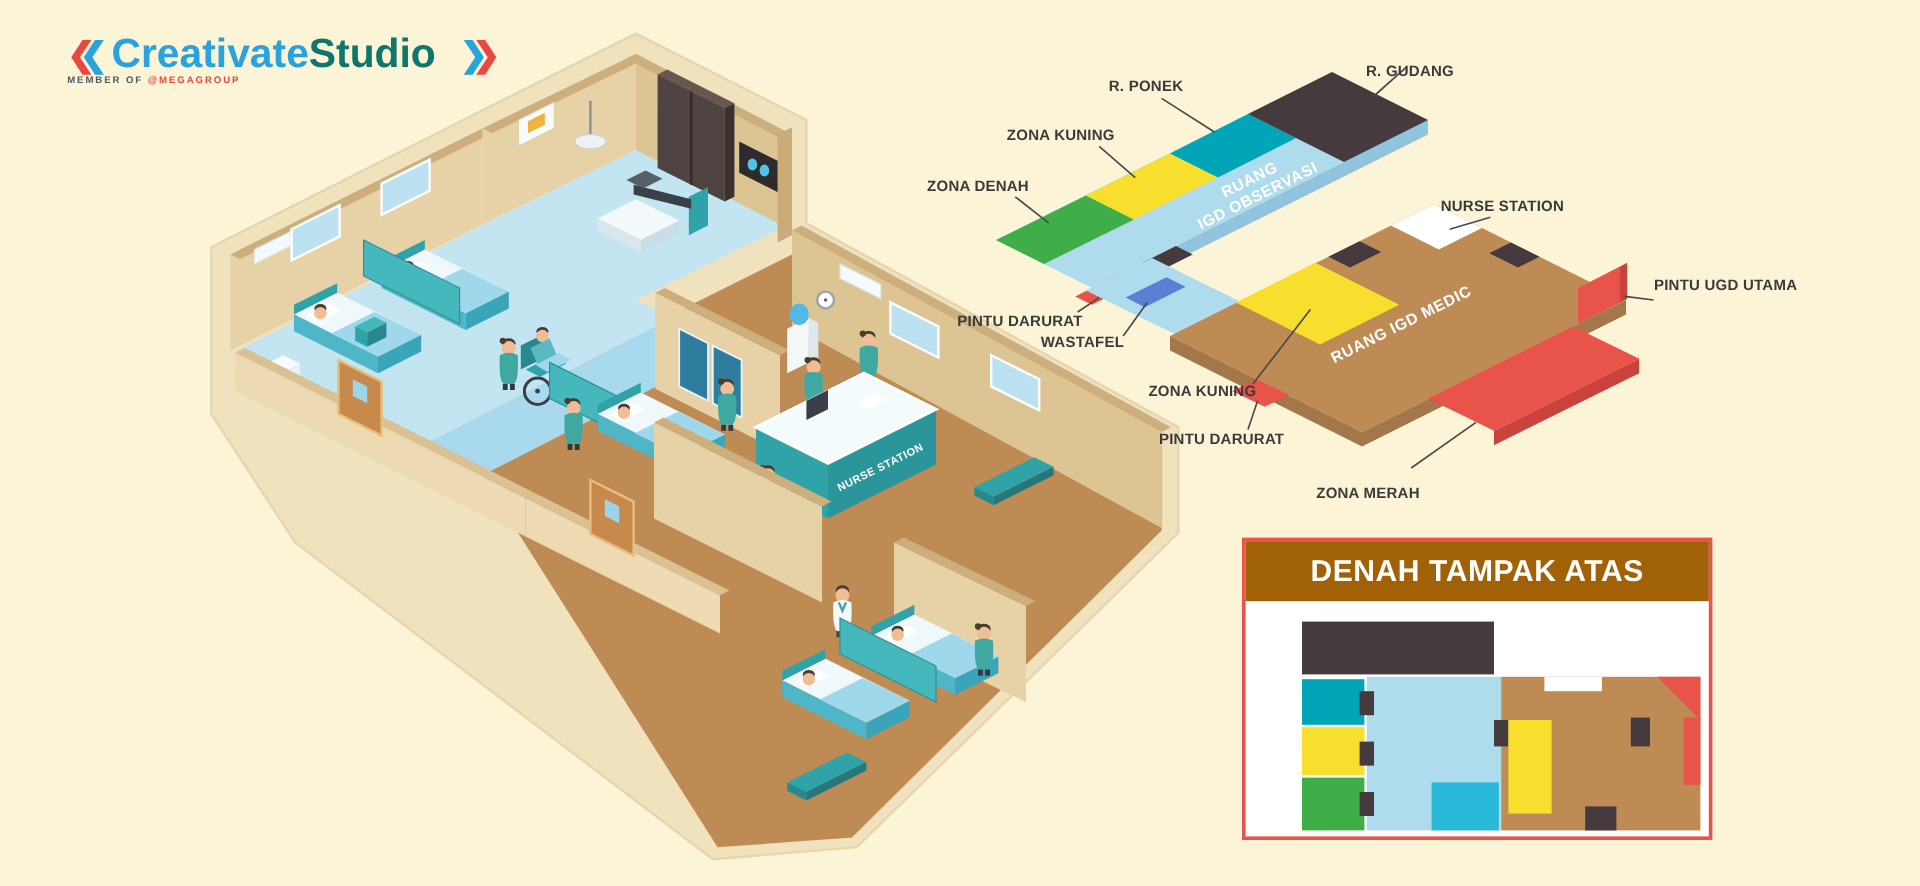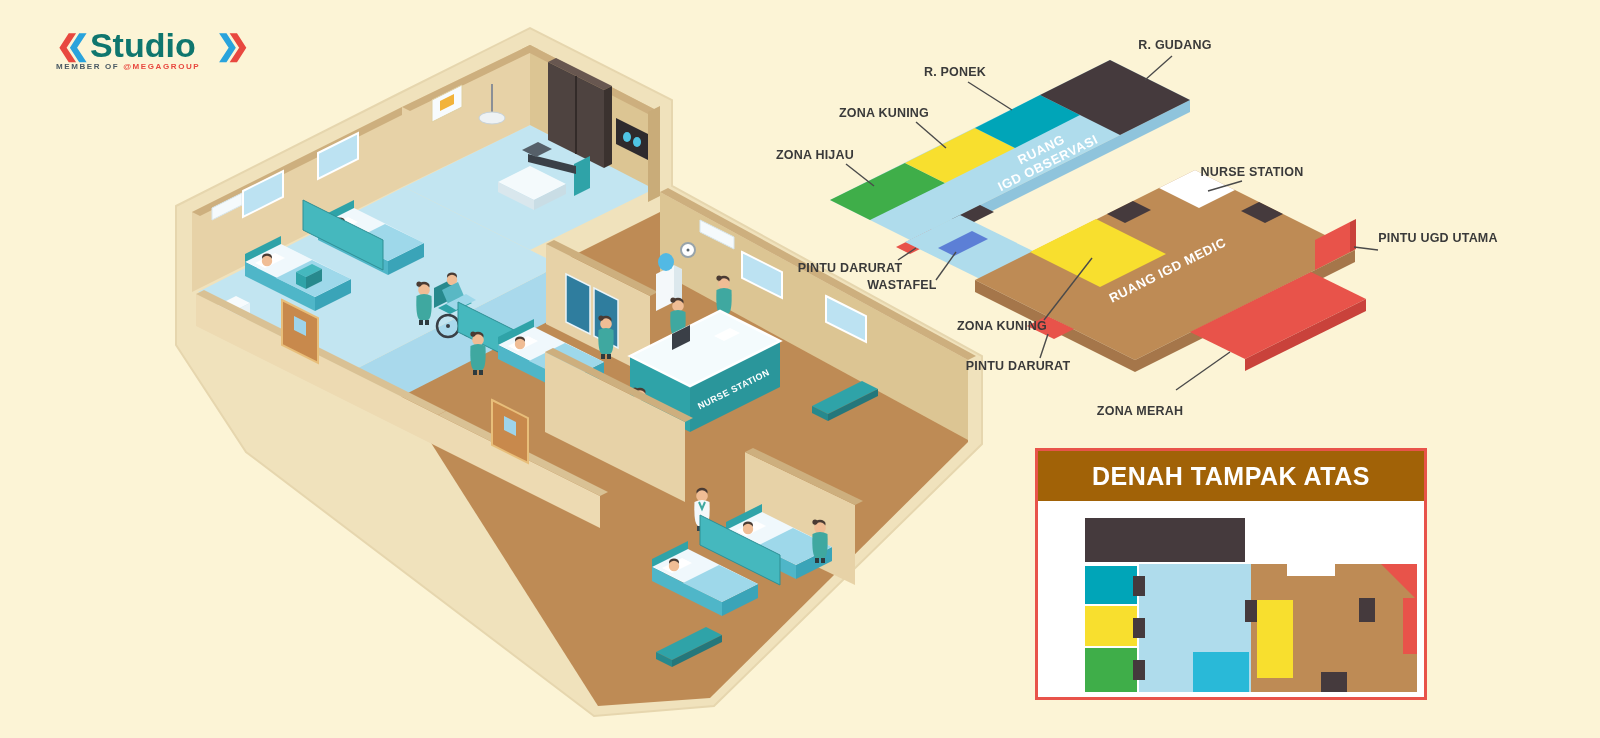--- a/index.html
+++ b/index.html
@@ -289,34 +289,35 @@
       <polygon points="1381,564 1417,564 1417,600" fill="#E8534A"></polygon>
       <rect x="1403" y="598" width="14" height="56" fill="#E8534A"></rect>
       <rect x="1321" y="672" width="26" height="20" fill="#453A3D"></rect>
     </g>
   </svg>
 
   <div class="logo">
     <div class="logo-row">
       <span class="chev red">❮</span>
         <span class="chev blue ovl">❮</span>
+        <span class="w1">Creativate</span>
         <span class="w2">Studio</span>
         <span class="chev blue">❯</span>
         <span class="chev red ovl">❯</span>
     </div>
     <div class="tagline">
       <span>MEMBER OF</span>
       <span class="brand">@MEGAGROUP</span>
     </div>
   </div>
 
   <div class="lbl" style="left:955px;top:72px">R. PONEK</div>
-  <div class="lbl" style="left:1175px;top:45px">R. GUDANG</div>
+  <div class="lbl" style="left:1175px;top:59px">R. GUDANG</div>
   <div class="lbl" style="left:884px;top:113px">ZONA KUNING</div>
-  <div class="lbl" style="left:815px;top:155px">ZONA HIJAU</div>
+  <div class="lbl" style="left:815px;top:155px">ZONA DENAH</div>
   <div class="lbl" style="left:1252px;top:172px">NURSE STATION</div>
   <div class="lbl" style="left:850px;top:268px">PINTU DARURAT</div>
   <div class="lbl" style="left:902px;top:285px">WASTAFEL</div>
   <div class="lbl" style="left:1002px;top:326px">ZONA KUNING</div>
   <div class="lbl" style="left:1438px;top:238px">PINTU UGD UTAMA</div>
   <div class="lbl" style="left:1018px;top:366px">PINTU DARURAT</div>
   <div class="lbl" style="left:1140px;top:411px">ZONA MERAH</div>
 
   <div class="area-label" style="left:1045px;top:157px">
     <div>RUANG</div>

